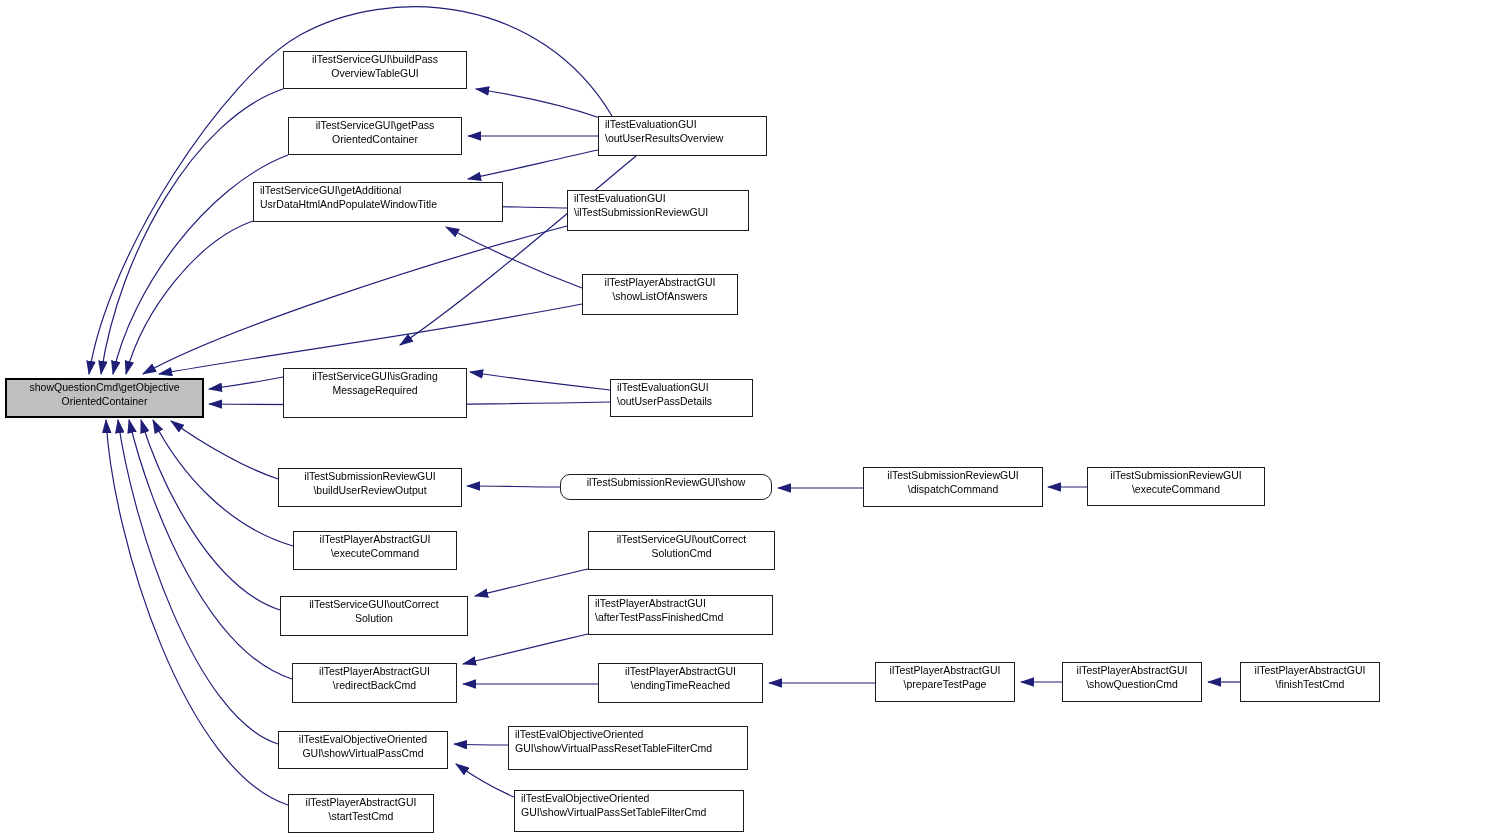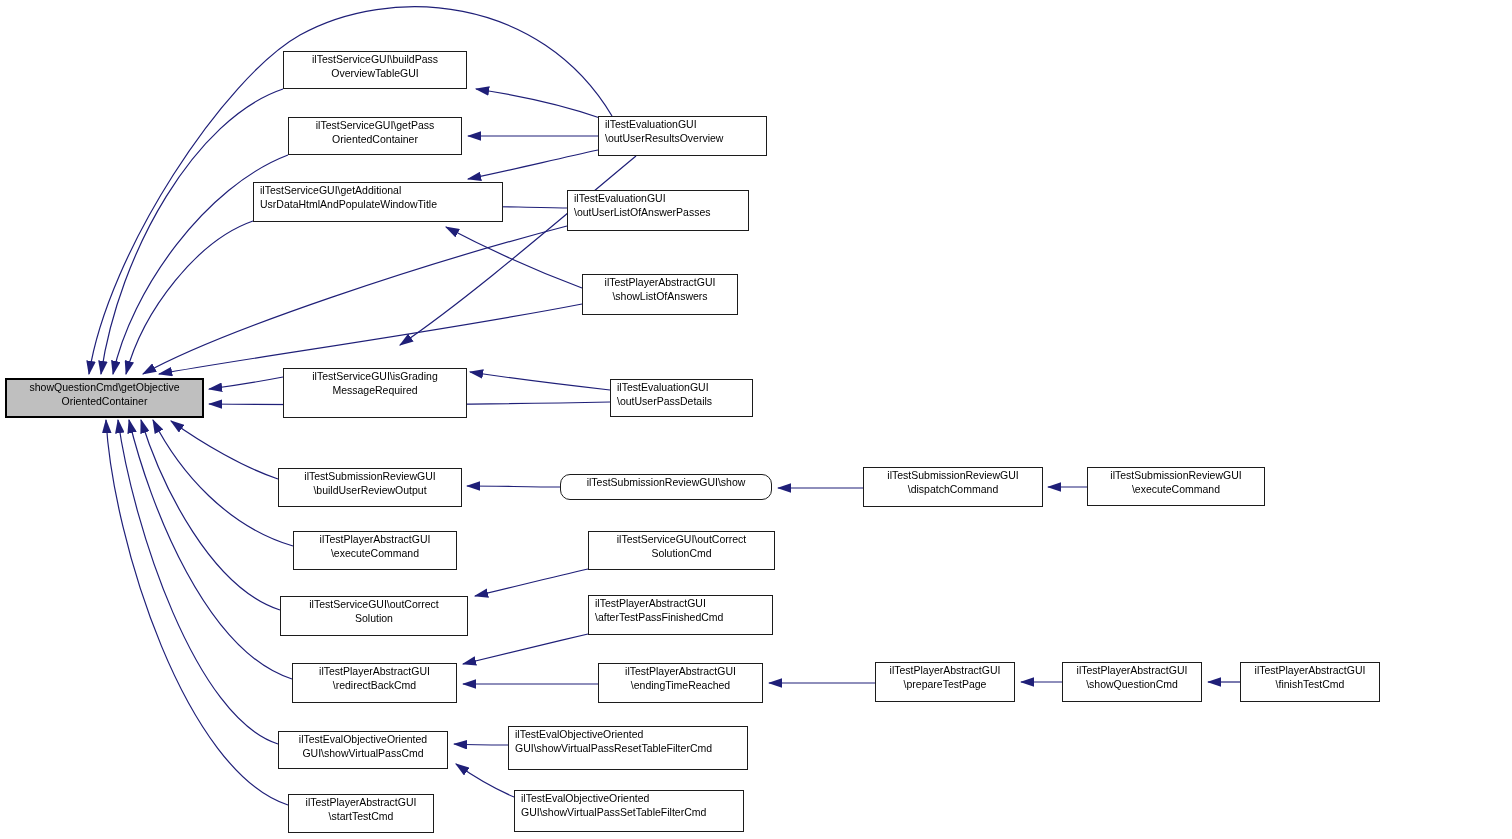--- a/index.html
+++ b/index.html
@@ -91,21 +91,21 @@
       <div class="node align-left" style="left: 598px; top: 116px; width: 169px; height: 40px;">
         <span>ilTestEvaluationGUI</span>
         <span>\outUserResultsOverview</span>
       </div>
       <div class="node align-left" style="left: 253px; top: 182px; width: 250px; height: 40px;">
         <span>ilTestServiceGUI\getAdditional</span>
         <span>UsrDataHtmlAndPopulateWindowTitle</span>
       </div>
       <div class="node align-left" style="left: 567px; top: 190px; width: 182px; height: 41px;">
         <span>ilTestEvaluationGUI</span>
-        <span>\outUserListOfAnswerPasses</span>
+        <span>\ilTestSubmissionReviewGUI</span>
       </div>
       <div class="node align-center" style="left: 582px; top: 274px; width: 156px; height: 41px;">
         <span>ilTestPlayerAbstractGUI</span>
         <span>\showListOfAnswers</span>
       </div>
       <div class="node align-center" style="left: 283px; top: 368px; width: 184px; height: 50px;">
         <span>ilTestServiceGUI\isGrading</span>
         <span>MessageRequired</span>
       </div>
       <div class="node align-left" style="left: 610px; top: 379px; width: 143px; height: 38px;">

